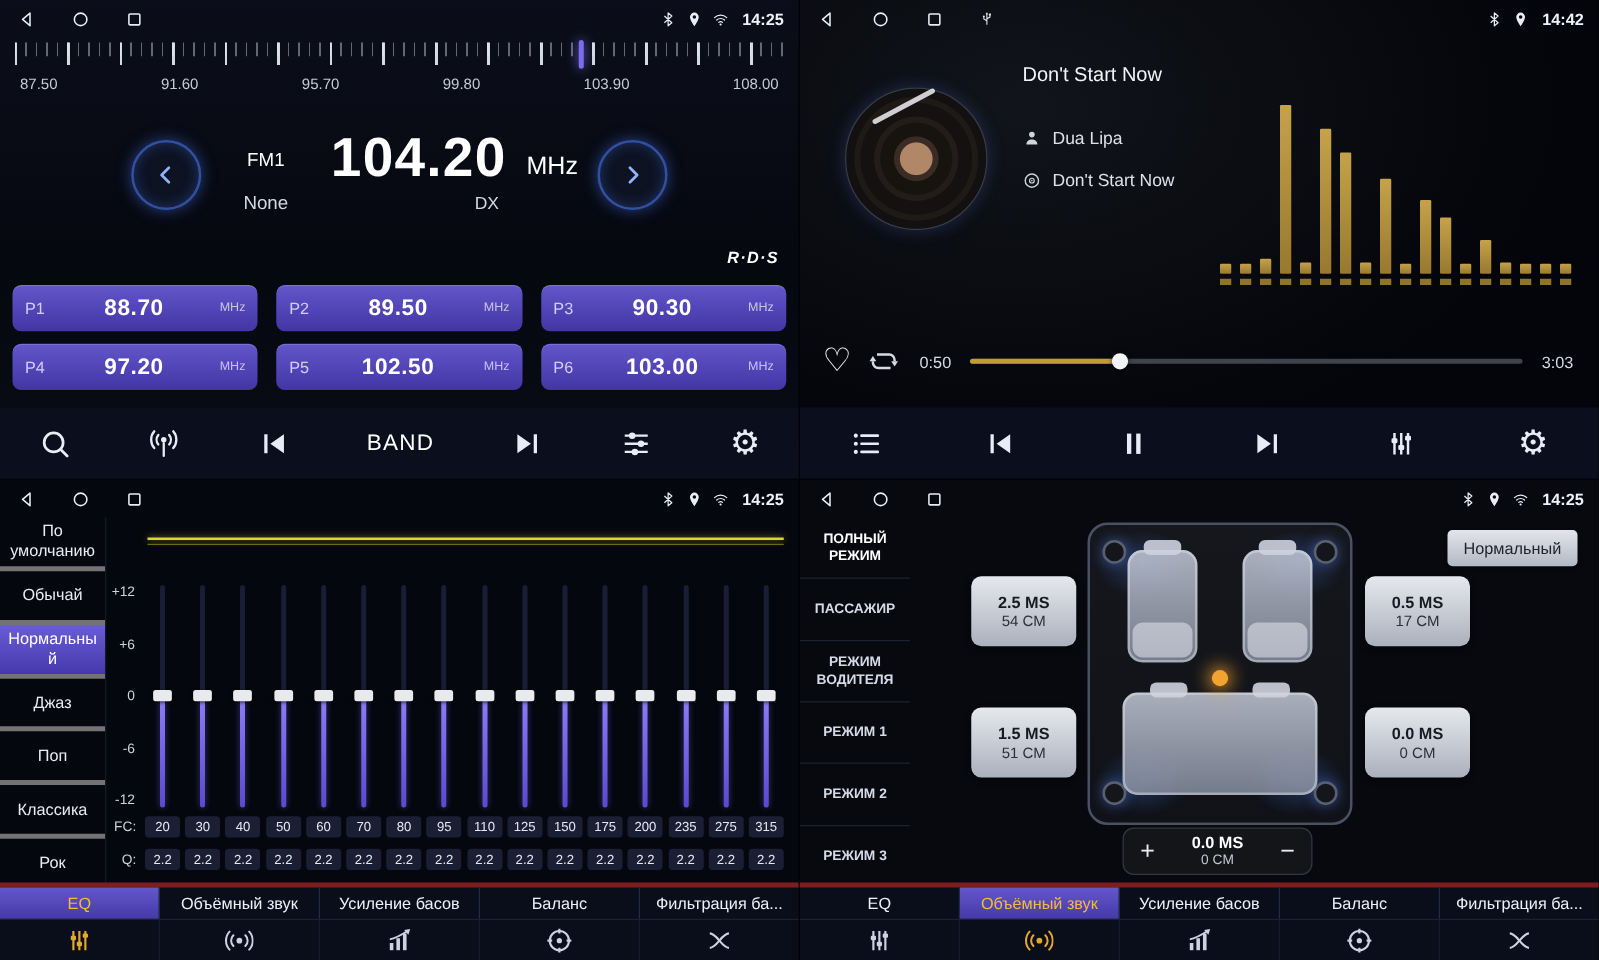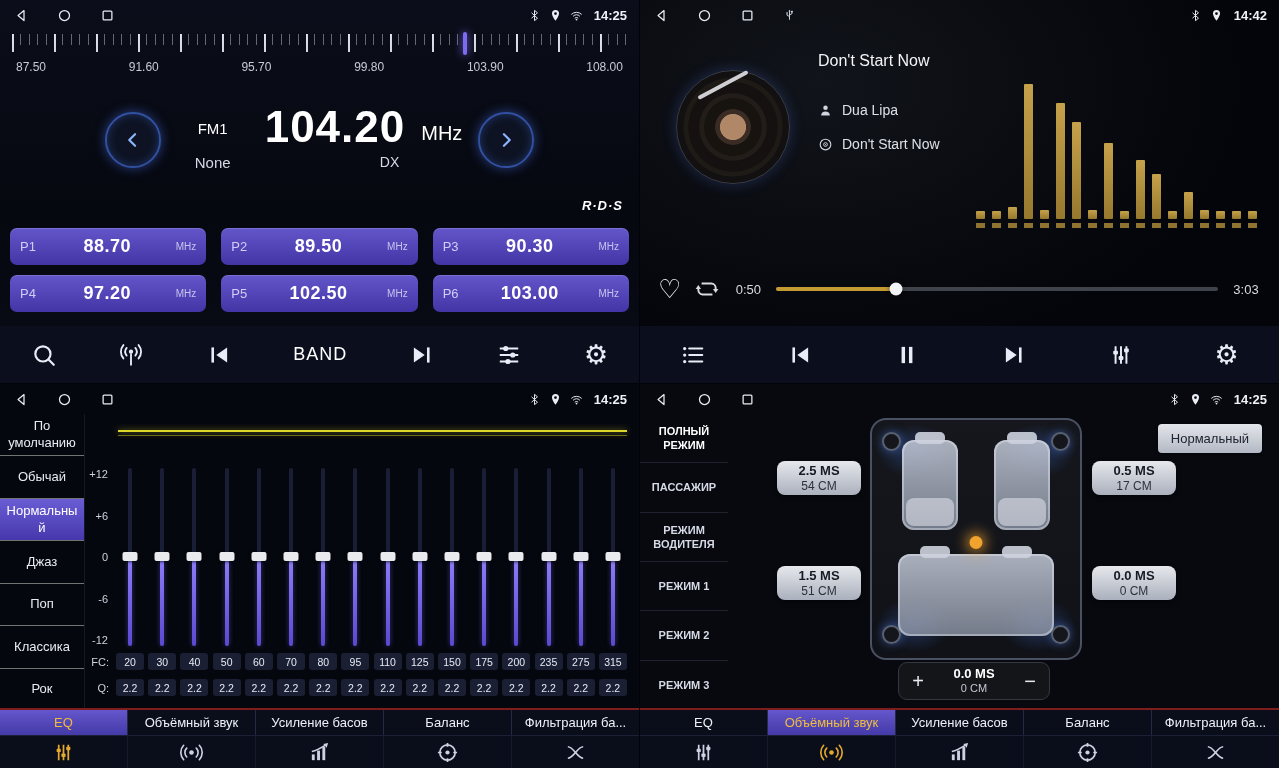--- a/index.html
+++ b/index.html
@@ -84,21 +84,21 @@
   .time-el{font-size:13px;min-width:30px;text-align:center;}
   .progress{position:relative;flex:1;height:4px;background:#3f434b;border-radius:2px;}
   .p-fill{position:absolute;left:0;top:0;bottom:0;width:calc(var(--v,27)*1%);background:#c49a33;border-radius:2px;}
   .p-knob{position:absolute;top:50%;left:calc(var(--v,27)*1%);transform:translate(-50%,-50%);
     width:13px;height:13px;border-radius:50%;background:#f2f3f5;box-shadow:0 0 4px rgba(0,0,0,.7);}
 
   
   .eq-body{display:flex;height:296px;}
   .eq-sidebar{width:84px;display:flex;flex-direction:column;border-right:1px solid #141929;}
   .eq-preset{flex:1;display:flex;align-items:center;justify-content:center;text-align:center;
-    font-size:13px;color:#e8ebf4;border-bottom:1px solid #737373;padding:2px 4px;overflow-wrap:anywhere;line-height:1.25;}
+    font-size:13px;color:#e8ebf4;border-bottom:4px solid #737373;padding:2px 4px;overflow-wrap:anywhere;line-height:1.25;}
   .eq-preset:last-child{border-bottom:none;}
   .eq-preset.active{background:linear-gradient(180deg,#6a5cd4,#4638ac);color:#fff;}
   .eq-gutter{width:27px;display:flex;flex-direction:column;padding-top:54px;color:#cdd2e0;}
   .db-scale{height:178px;display:flex;flex-direction:column;justify-content:space-between;
     align-items:flex-end;font-size:11px;padding-right:4px;}
   .fcq-label{height:17px;display:flex;align-items:center;justify-content:flex-end;font-size:11px;padding-right:3px;}
   .fc-lab{margin-top:7px;} .q-lab{margin-top:9px;}
   .eq-main{flex:1;position:relative;padding:54px 10px 0 2px;}
   .eq-curve{position:absolute;top:16px;left:6px;right:12px;height:2px;background:#dcd62b;
     box-shadow:0 0 6px rgba(220,214,43,.6);}
@@ -112,21 +112,21 @@
     top:calc(50% - (var(--v,0) / 12) * 50%);
     background:linear-gradient(180deg,#8d7df8,#5a49cf);border-radius:2px;box-shadow:0 0 5px rgba(120,100,240,.45);}
   .eq-slider .handle{position:absolute;left:50%;transform:translateX(-50%);
     top:calc(50% - (var(--v,0) / 12) * 50% - 5px);
     width:15px;height:9px;background:#e9eaee;border-radius:2px;box-shadow:0 1px 3px rgba(0,0,0,.7);}
   .fc-box,.q-box{margin-top:7px;height:17px;min-width:22px;padding:0 3px;background:#1a1f33;border-radius:3px;
     color:#e6e9f3;font-size:10.5px;display:flex;align-items:center;justify-content:center;}
   .q-box{margin-top:9px;}
 
   
-  .tabbar{position:absolute;left:0;right:0;bottom:0;height:58px;background:#0a0e1b;border-top:2px solid #7f1d1d;}
+  .tabbar{position:absolute;left:0;right:0;bottom:0;height:58px;background:#0a0e1b;border-top:4px solid #7f1d1d;}
   .tab-labels{display:flex;height:25px;border-bottom:1px solid #1a2036;}
   .tab-label{flex:1;display:flex;align-items:center;justify-content:center;font-size:13px;color:#eef1f8;
     border-right:1px solid #232a45;white-space:nowrap;overflow:hidden;cursor:pointer;}
   .tab-label:last-child{border-right:none;}
   .tab-label.active{background:linear-gradient(180deg,#6456cc,#453aa8);color:#f0bd3c;}
   .tab-icons{display:flex;height:32px;}
   .tab-icon{flex:1;display:flex;align-items:center;justify-content:center;color:#ccd2e2;border-right:1px solid #151a2d;}
   .tab-icon:last-child{border-right:none;}
   .tab-icon svg{width:23px;height:23px;}
   .tab-icon.active{color:#e3a82c;}
@@ -156,21 +156,21 @@
   .seat-front::after{content:"";position:absolute;bottom:4px;left:4px;right:4px;height:28px;
     background:rgba(228,232,240,.55);border-radius:8px;}
   .seat-rear{position:absolute;left:26px;right:26px;bottom:22px;height:82px;border-radius:12px;
     background:linear-gradient(180deg,rgba(196,202,216,.85),rgba(140,148,165,.8));
     box-shadow:inset 0 0 0 2px rgba(225,230,240,.45);}
   .seat-rear::before,.seat-rear::after{content:"";position:absolute;top:-8px;width:30px;height:12px;
     background:rgba(205,210,222,.9);border-radius:5px;}
   .seat-rear::before{left:14%;} .seat-rear::after{right:14%;}
   .center-dot{position:absolute;left:50%;top:116px;transform:translateX(-50%);width:13px;height:13px;
     border-radius:50%;background:#f2a22e;box-shadow:0 0 14px 3px rgba(242,162,46,.8);}
-  .delay-box{position:absolute;width:84px;height:34px;border-radius:8px;
+  .delay-box{position:absolute;width:84px;height:56px;border-radius:8px;
     background:linear-gradient(180deg,#e6e8ec,#aab0bd);display:flex;flex-direction:column;
     align-items:center;justify-content:center;gap:1px;box-shadow:0 2px 5px rgba(0,0,0,.55);cursor:pointer;}
   .delay-box .ms{font-size:13px;font-weight:bold;color:#161a24;}
   .delay-box .cm{font-size:12px;color:#2c313d;}
   .d-fl{left:49px;top:47px;} .d-fr{left:364px;top:47px;} .d-rl{left:49px;top:152px;} .d-rr{left:364px;top:152px;}
   .adjuster{position:absolute;left:170px;top:248px;width:152px;height:38px;background:#131519;
     border:1px solid #33373f;border-radius:9px;display:flex;align-items:center;color:#fff;box-sizing:border-box;}
   .adj-btn{width:38px;height:100%;font-size:20px;color:#e8eaf0;display:flex;align-items:center;justify-content:center;}
   .adj-val{flex:1;display:flex;flex-direction:column;align-items:center;line-height:1.25;}
   .adj-val .ms{font-size:13px;font-weight:bold;}

